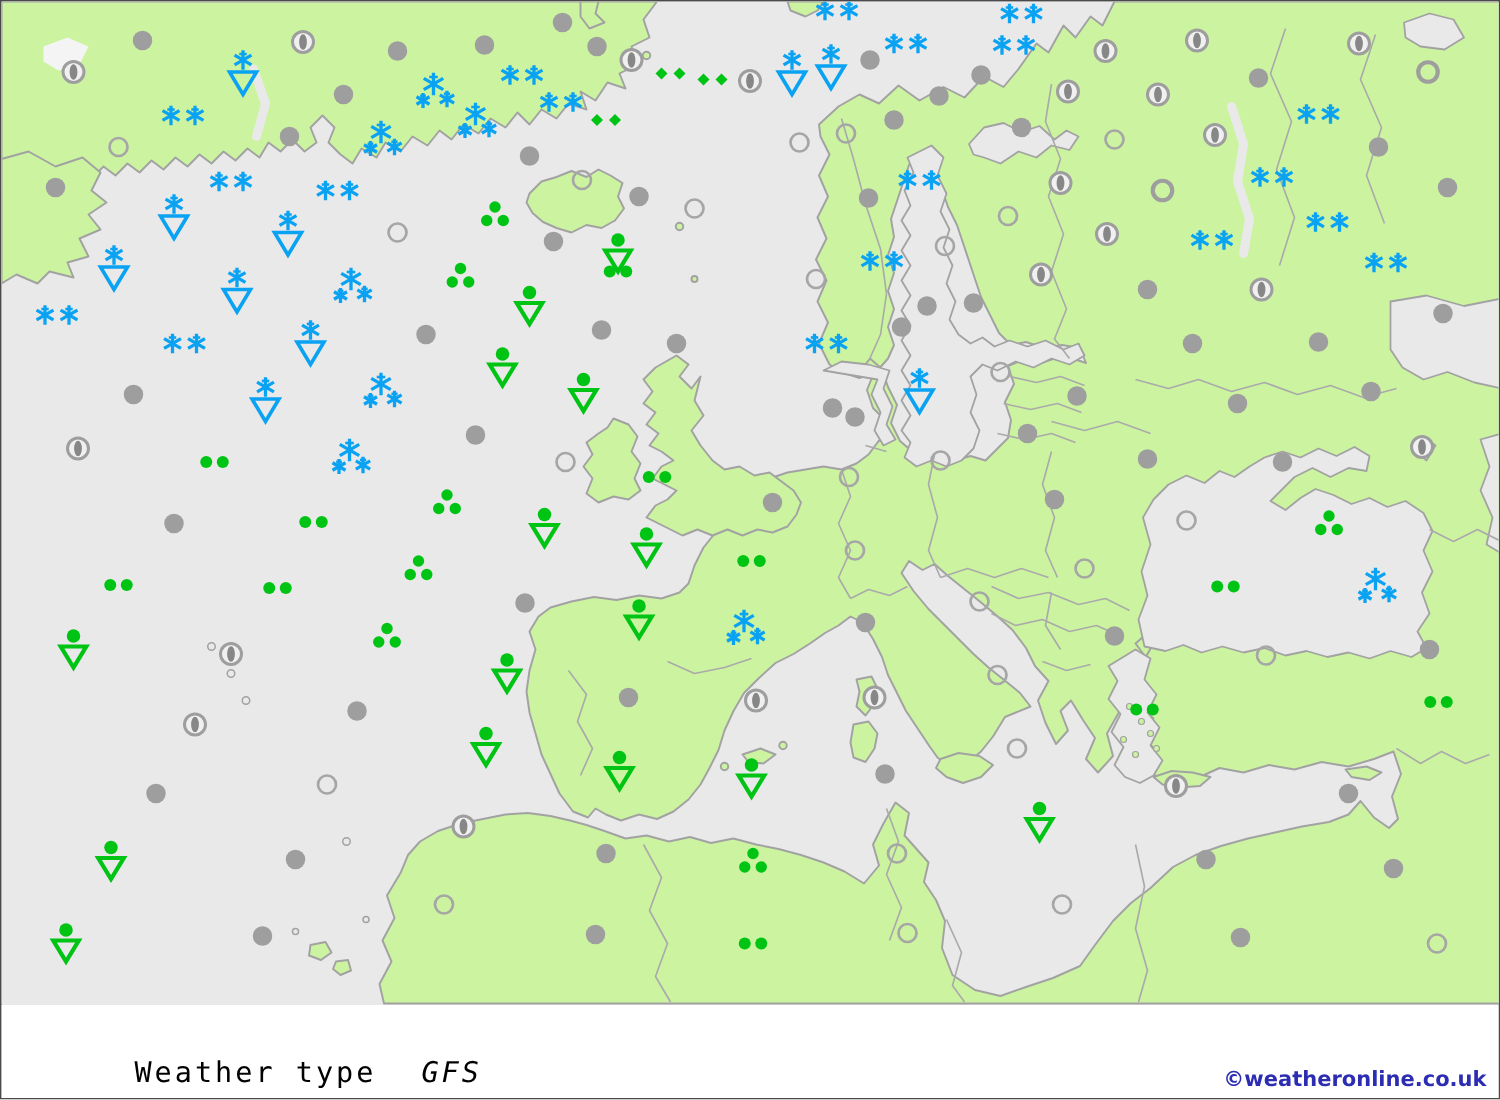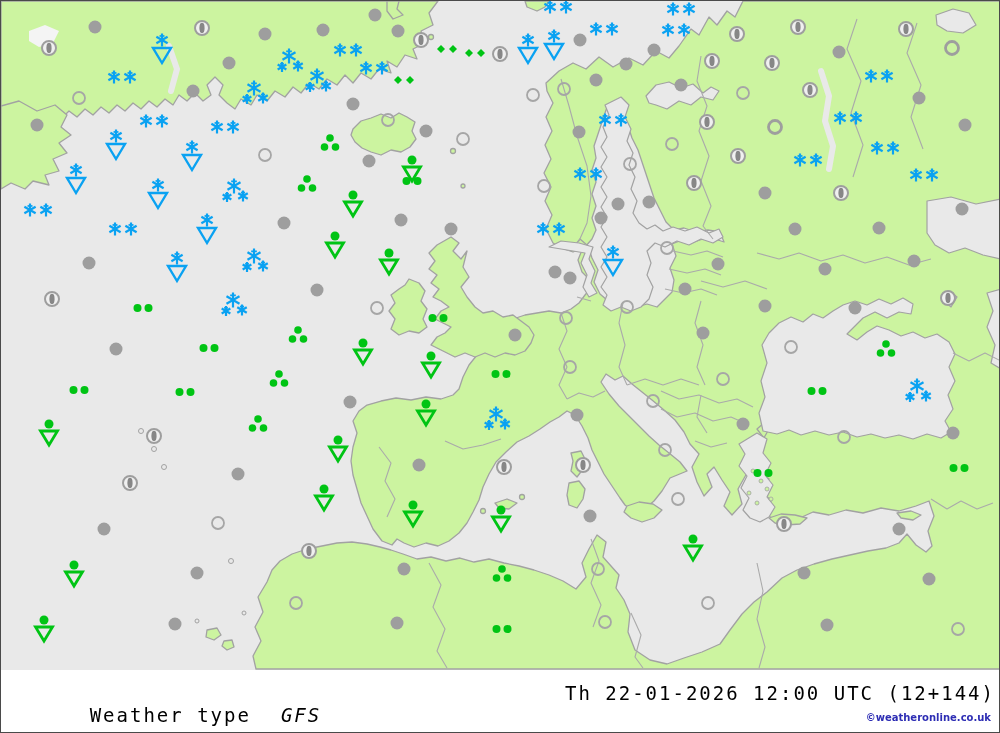--- a/index.html
+++ b/index.html
@@ -7,21 +7,21 @@
         border:1px solid #4a4a4a;box-sizing:border-box;
         font-family:"DejaVu Sans",sans-serif;}
   .map-wrap{position:absolute;left:0;top:0;width:1000px;height:669px;border-bottom:1px solid #222;box-sizing:border-box;}
   .map-wrap svg{display:block;}
   .bottom-bar{position:absolute;left:0;top:669px;width:1000px;height:64px;background:#ffffff;}
   .bar-left{position:absolute;left:8px;top:12px;font-family:"DejaVu Sans Mono",monospace;
             font-size:19px;letter-spacing:2px;color:#000;white-space:pre;}
   .bar-model{margin-left:30px;font-style:italic;}
   .bar-right{position:absolute;right:6px;top:12px;font-family:"DejaVu Sans Mono",monospace;
              font-size:19px;letter-spacing:2px;color:#000;white-space:pre;}
-  .bar-copy{position:absolute;right:10px;top:42px;font-size:10px;font-weight:bold;}
+  .bar-copy{position:absolute;right:10px;top:42px;font-size:14px;font-weight:bold;}
 </style>
 </head>
 <body>
 
 <div class="page">
   <div class="map-wrap">
     <svg id="map-svg" width="1000" height="669" viewBox="0 0 1000 669">
 
       <rect x="0" y="0" width="1000" height="669" fill="#e9e9e9"></rect>
 
@@ -1026,16 +1026,15 @@
             <circle cx="0" cy="0" r="6" fill="none" stroke="#a6a6a6" stroke-width="1.8"></circle>
           </g>
         </g>
     </svg>
   </div>
 
   <div class="bottom-bar">
     <div class="bar-left">
       <span>Weather type</span><span class="bar-model">GFS</span>
     </div>
-    <div class="bar-right">Th 22-01-2026 12:00 UTC (12+144)</div>
     <div class="bar-copy" style="color: rgb(45, 45, 180);">©weatheronline.co.uk</div>
   </div>
 </div>
 
 </body></html>

